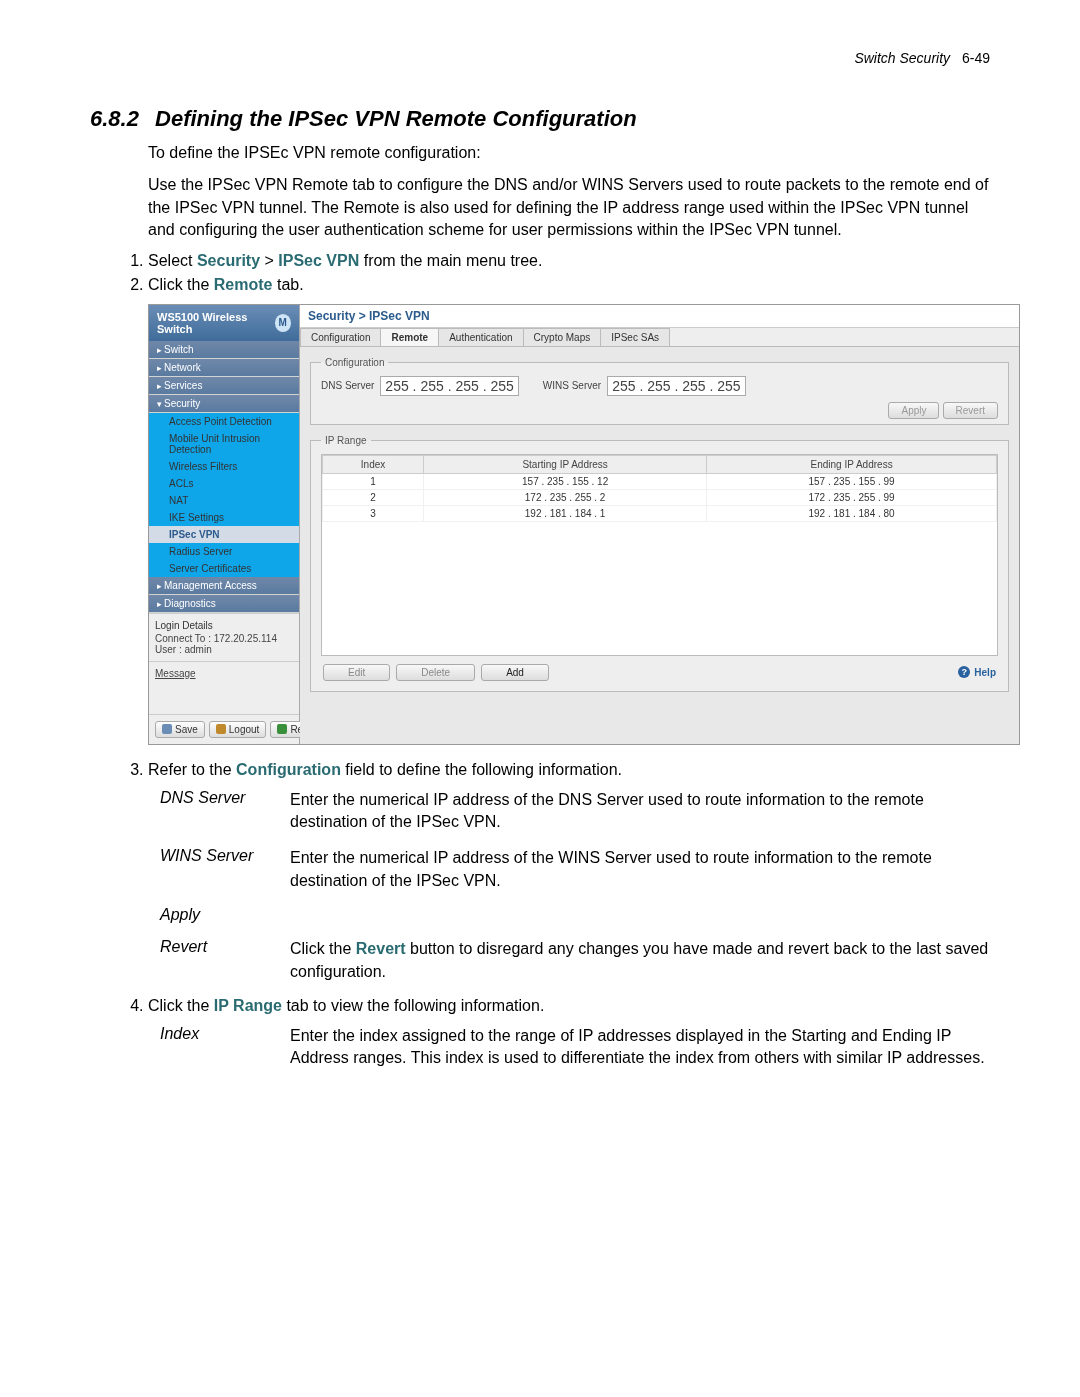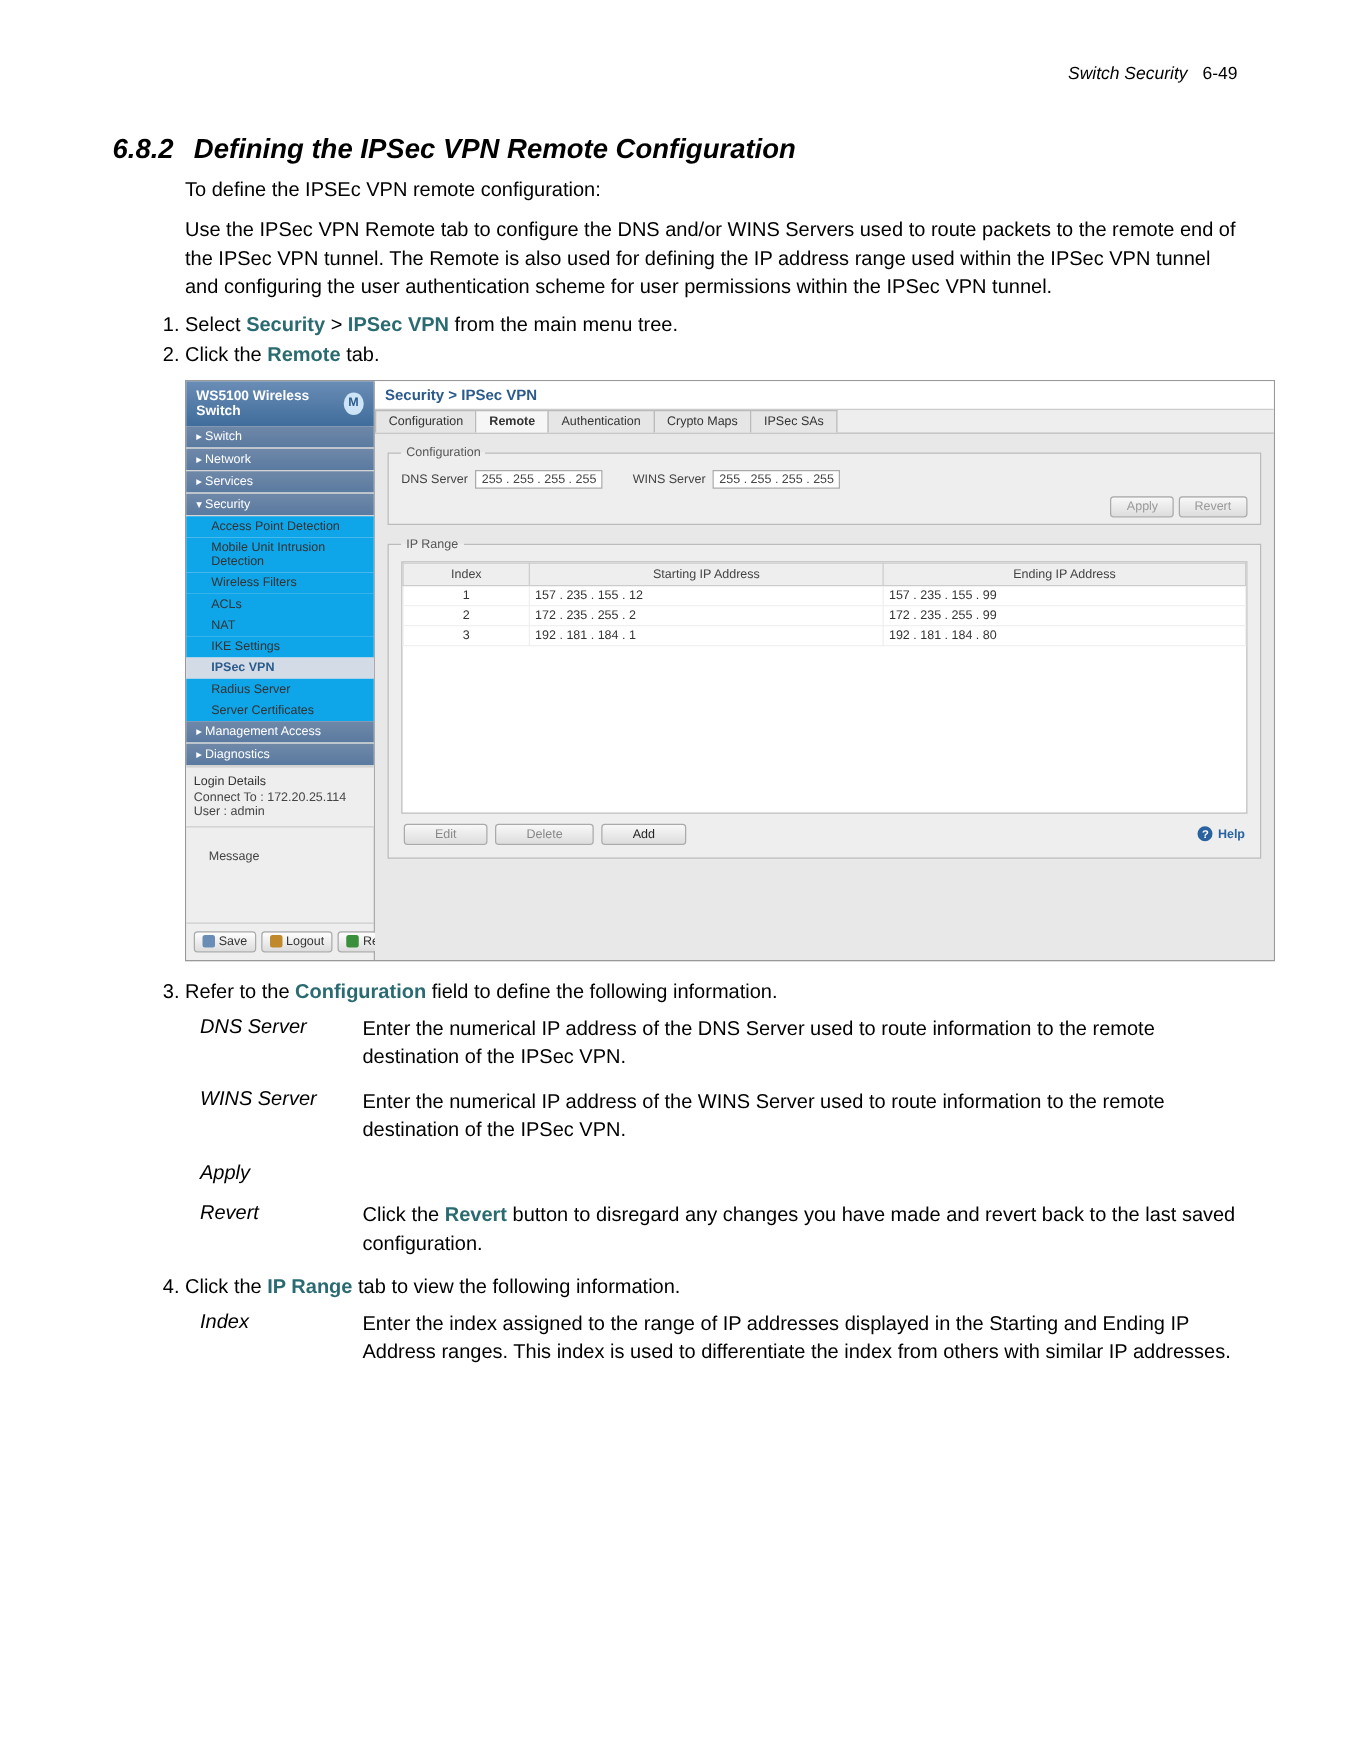--- a/index.html
+++ b/index.html
@@ -84,21 +84,21 @@
   .nav-item-sel:before { content: "▾ "; }
   .nav-sub {
     background: #0ea5e9;
     color: #333;
     padding-left: 20px;
     border-bottom: none;
   }
   .nav-sub.sel { background: #d2dbe6; color: #2b5b8c; font-weight: bold; }
   .login-box { background:#eee;border-top:1px solid #ccc;padding:6px;font-size:10px;color:#444; }
   .login-box .hdr { font-weight: normal; color:#333; padding-bottom:2px; }
-  .msg-box { border-top:1px solid #ccc;padding:18px;font-size:10px;color:#444; min-height:40px;}
+  .msg-box { border-top:1px solid #ccc;padding:6px;font-size:10px;color:#444; min-height:40px;text-decoration:underline;}
   .btn-row { display:flex;gap:4px;padding:6px;border-top:1px solid #ccc; }
   .mini-btn {
     border:1px solid #aaa;background:linear-gradient(#fefefe,#ddd);
     font-size:10px;padding:2px 6px;border-radius:3px;cursor:pointer;
     display:flex;align-items:center;gap:3px;
   }
   .mini-btn .ic-save{display:inline-block;width:10px;height:10px;background:#6a8db5;border-radius:2px;}
   .mini-btn .ic-logout{display:inline-block;width:10px;height:10px;background:#c08a2c;border-radius:2px;}
   .mini-btn .ic-refresh{display:inline-block;width:10px;height:10px;background:#3a8f3a;border-radius:2px;}
 
@@ -106,27 +106,27 @@
   .crumb {
     background:#fff;border-bottom:1px solid #ccc;padding:4px 8px;font-weight:bold;font-size:12px;color:#2b5b8c;
   }
   .inner-tabs { display:flex;background:#eee;border-bottom:1px solid #bbb; }
   .itab { padding:3px 10px;border:1px solid #bbb;border-bottom:none;background:#e6e6e6;margin-right:-1px;font-size:10px;cursor:pointer; }
   .itab.active { background:#f6f6f6;font-weight:bold; }
   .panel { padding:10px; }
   fieldset.grp { border:1px solid #bbb;background:#eee;margin:0 0 10px;padding:8px 10px; }
   fieldset.grp legend { font-size:10px;color:#555;padding:0 4px; }
   .cfg-row { font-size:10px;color:#444;display:flex;align-items:center;gap:6px; }
-  .ip-box { display:inline-block;border:1px solid #aaa;background:#fff;padding:1px 4px;font-size:10px; }
+  .ip-box { display:inline-block;border:1px solid #aaa;background:#fff;padding:1px 4px;font-size:14px; }
   .cfg-btns { text-align:right;margin-top:8px; }
   .gbtn { border:1px solid #aaa;background:linear-gradient(#f8f8f8,#ddd);font-size:10px;padding:2px 12px;border-radius:3px;color:#999;cursor:default; }
   .tblwrap { border:1px solid #bbb;background:#fff; min-height:200px; }
   table.data { width:100%;border-collapse:collapse;font-size:10px; }
   table.data th { background:#eee;border:1px solid #ccc;padding:3px;text-align:center;color:#444;font-weight:normal; }
-  table.data td { border:1px solid #f0f0f0;padding:2px 4px;text-align:left;color:#333; }
+  table.data td { border:1px solid #f0f0f0;padding:2px 4px;text-align:center;color:#333; }
   table.data td.idx { text-align:center; }
   .panel-btns { display:flex;justify-content:space-between;padding:8px 2px 2px; }
   .panel-btns .left { display:flex;gap:6px; }
   .hbtn { border:1px solid #aaa;background:linear-gradient(#f8f8f8,#ddd);font-size:10px;padding:2px 24px;border-radius:3px;color:#888; }
   .hbtn.enabled { color:#222; }
   .help { display:flex;align-items:center;gap:4px;color:#2a62a0;font-weight:bold;font-size:10px; }
   .help .hi { display:inline-block;width:12px;height:12px;border-radius:50%;background:#2a62a0;color:#fff;font-size:9px;line-height:12px;text-align:center; }
 
   
   .def-table { margin: 10px 0 10px 70px; }

